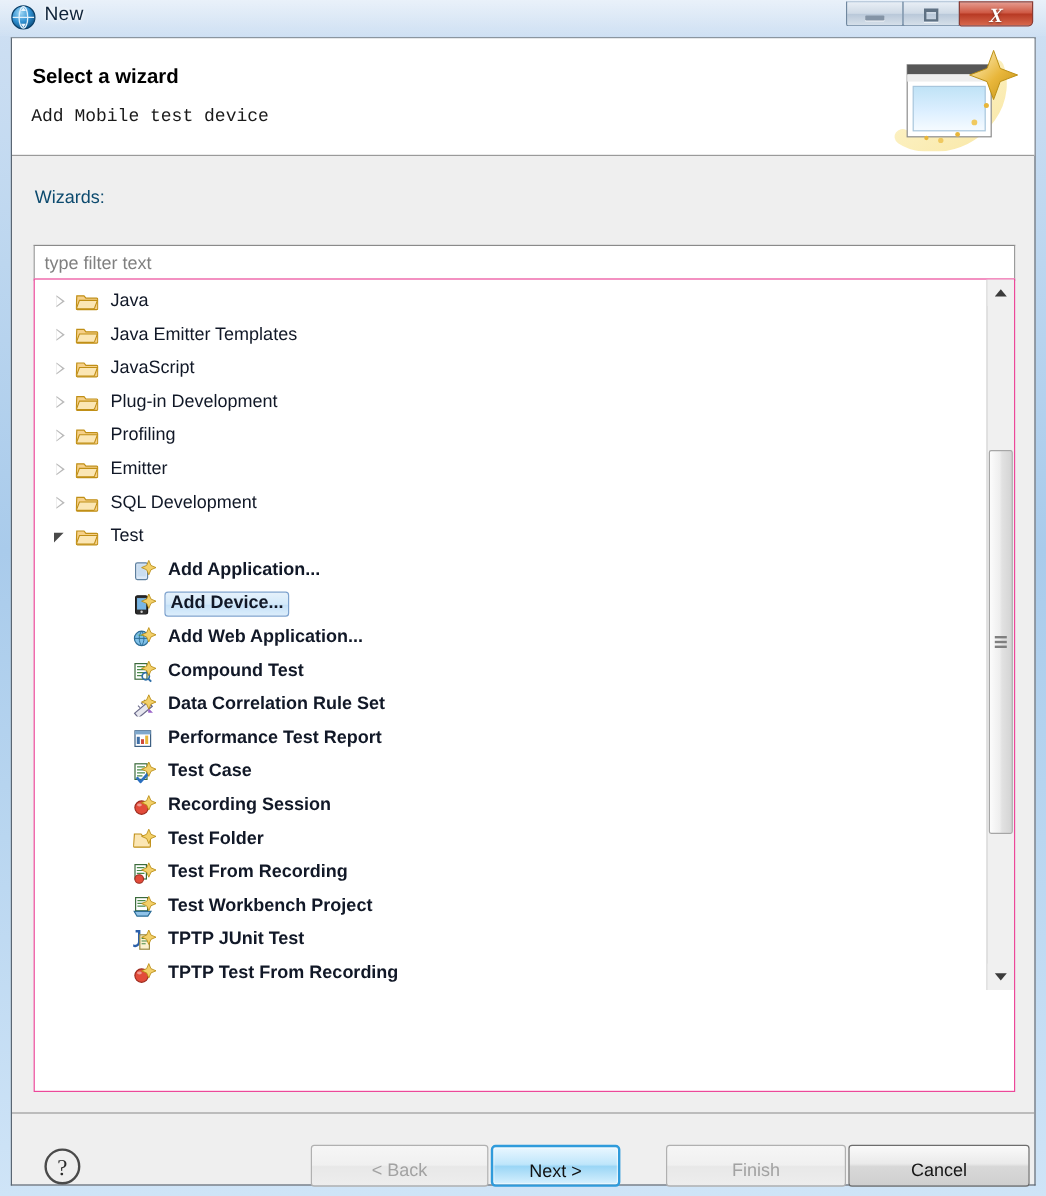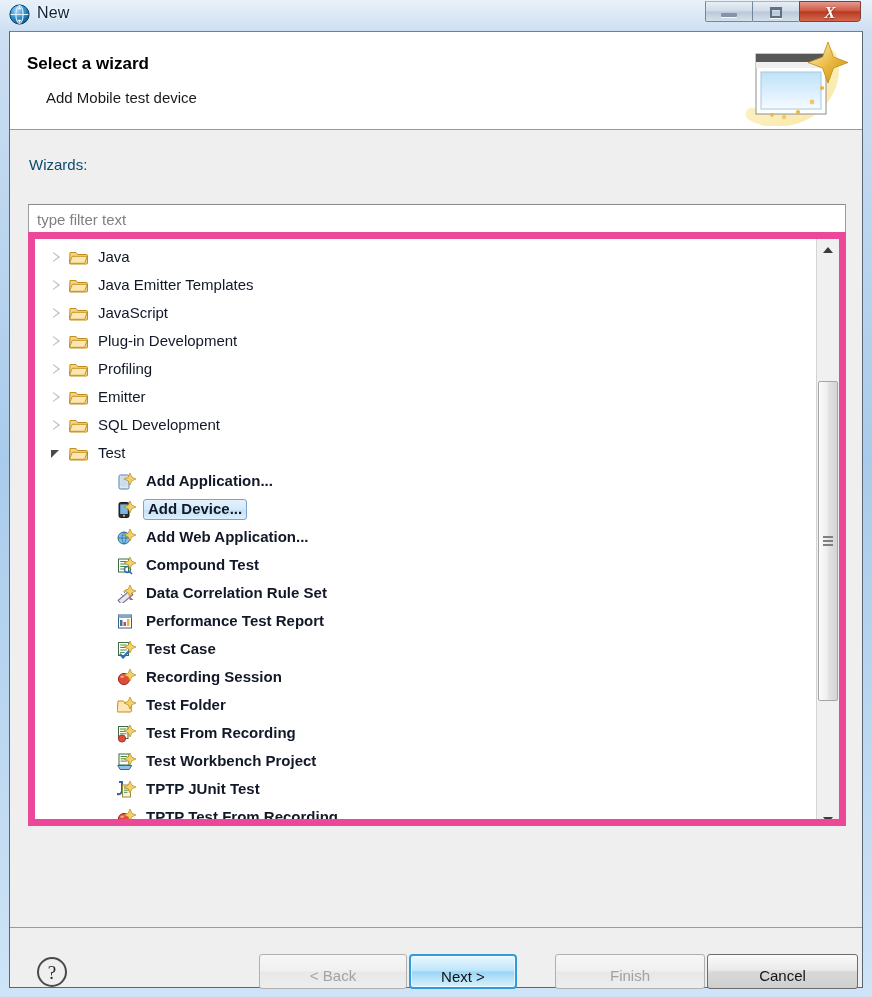--- a/index.html
+++ b/index.html
@@ -130,23 +130,24 @@
   }
   #banner-title {
     position: absolute;
     left: 17px; top: 22px;
     font-size: 17px;
     font-weight: bold;
     color: #000000;
   }
   #banner-sub {
     position: absolute;
-    left: 36px; top: 57px;
+    left: 16px; top: 57px;
     font-size: 15px;
     color: #1a1a1a;
+    font-family: Liberation Mono, monospace;
   }
   #banner-icon {
     position: absolute;
     right: 6px; top: 8px;
     width: 118px; height: 86px;
   }
 
   
   #wizards-label {
     position: absolute;
@@ -167,23 +168,23 @@
     color: #111;
     padding: 0 8px;
     outline: none;
   }
   #filter-input::placeholder { color: #808080; opacity: 1; }
 
   
   #tree-box {
     position: absolute;
     left: 18px; top: 200px;
-    width: 818px; height: 594px;
+    width: 818px; height: 678px;
     background: #ffffff;
-    border: 7px solid #ec4899;
+    border: 1px solid #ec4899;
     box-sizing: border-box;
     overflow: hidden;
   }
   #tree-list {
     position: absolute;
     left: 0; top: 0;
     width: 794px;
     padding-top: 4px;
     box-sizing: border-box;
   }

